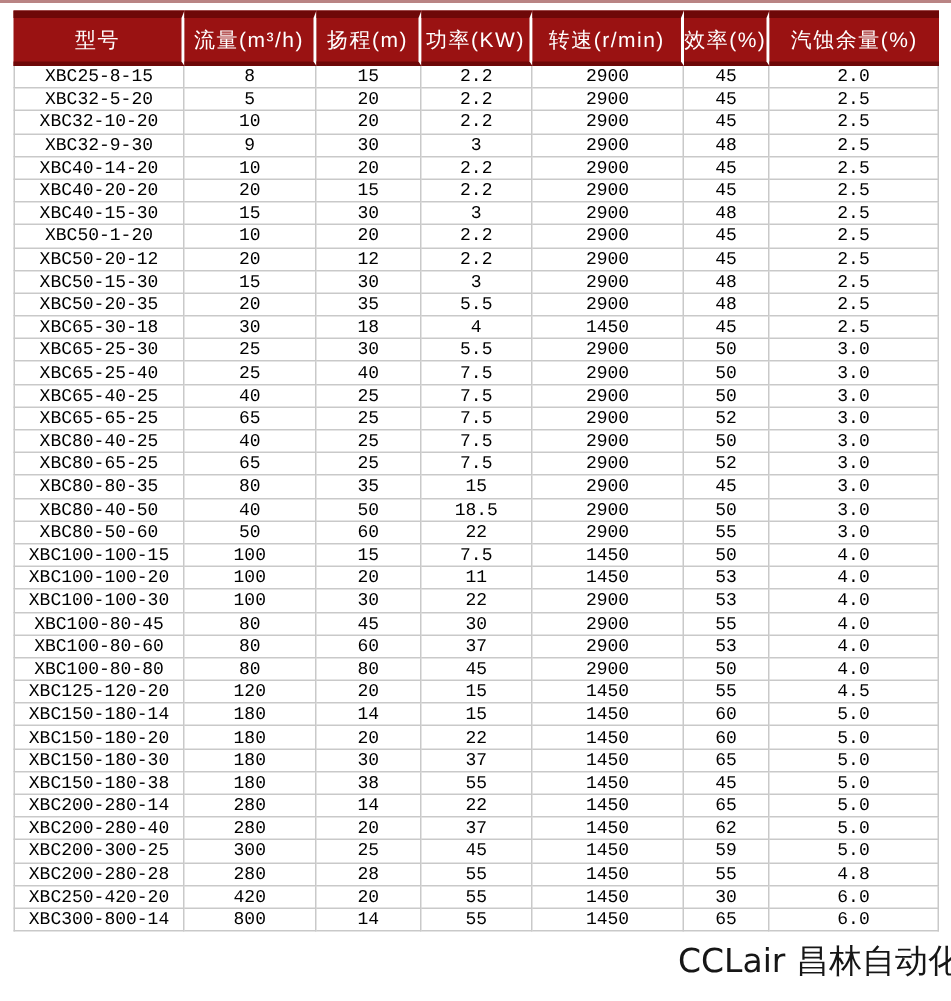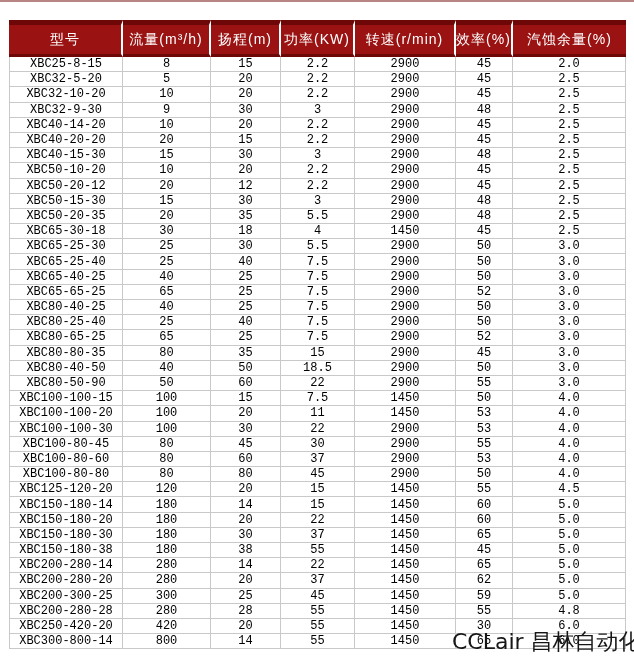--- a/index.html
+++ b/index.html
@@ -9,21 +9,21 @@
     background: #ffffff;
     overflow: hidden;
     font-family: "Liberation Sans", sans-serif;
   }
   .top-line {
     position: absolute; left: 0; top: 0;
     width: 634px; height: 2px;
     background: var(--topline, #b98484);
   }
   table.pump {
-    position: absolute; left: 9px; top: 20px;
+    position: absolute; left: 9px; top: 7px;
     width: 617px;
     border-collapse: separate; border-spacing: 0;
     table-layout: fixed;
   }
   table.pump th {
     box-sizing: border-box;
     background: var(--hbg, #9a1212);
     color: var(--htext, #ffffff);
     border-top: 5px solid var(--hborder, #6e0808);
     border-bottom: 3px solid var(--hborder, #6e0808);
@@ -141,21 +141,21 @@
       <tr>
         <td>XBC40-15-30</td>
         <td>15</td>
         <td>30</td>
         <td>3</td>
         <td>2900</td>
         <td>48</td>
         <td>2.5</td>
       </tr>
       <tr>
-        <td>XBC50-10-20</td>
+        <td>XBC50-1-20</td>
         <td>10</td>
         <td>20</td>
         <td>2.2</td>
         <td>2900</td>
         <td>45</td>
         <td>2.5</td>
       </tr>
       <tr>
         <td>XBC50-20-12</td>
         <td>20</td>
@@ -225,29 +225,20 @@
         <td>25</td>
         <td>7.5</td>
         <td>2900</td>
         <td>52</td>
         <td>3.0</td>
       </tr>
       <tr>
         <td>XBC80-40-25</td>
         <td>40</td>
         <td>25</td>
-        <td>7.5</td>
-        <td>2900</td>
-        <td>50</td>
-        <td>3.0</td>
-      </tr>
-      <tr>
-        <td>XBC80-25-40</td>
-        <td>25</td>
-        <td>40</td>
         <td>7.5</td>
         <td>2900</td>
         <td>50</td>
         <td>3.0</td>
       </tr>
       <tr>
         <td>XBC80-65-25</td>
         <td>65</td>
         <td>25</td>
         <td>7.5</td>
@@ -267,21 +258,21 @@
       <tr>
         <td>XBC80-40-50</td>
         <td>40</td>
         <td>50</td>
         <td>18.5</td>
         <td>2900</td>
         <td>50</td>
         <td>3.0</td>
       </tr>
       <tr>
-        <td>XBC80-50-90</td>
+        <td>XBC80-50-60</td>
         <td>50</td>
         <td>60</td>
         <td>22</td>
         <td>2900</td>
         <td>55</td>
         <td>3.0</td>
       </tr>
       <tr>
         <td>XBC100-100-15</td>
         <td>100</td>
@@ -384,21 +375,21 @@
       <tr>
         <td>XBC200-280-14</td>
         <td>280</td>
         <td>14</td>
         <td>22</td>
         <td>1450</td>
         <td>65</td>
         <td>5.0</td>
       </tr>
       <tr>
-        <td>XBC200-280-20</td>
+        <td>XBC200-280-40</td>
         <td>280</td>
         <td>20</td>
         <td>37</td>
         <td>1450</td>
         <td>62</td>
         <td>5.0</td>
       </tr>
       <tr>
         <td>XBC200-300-25</td>
         <td>300</td>

